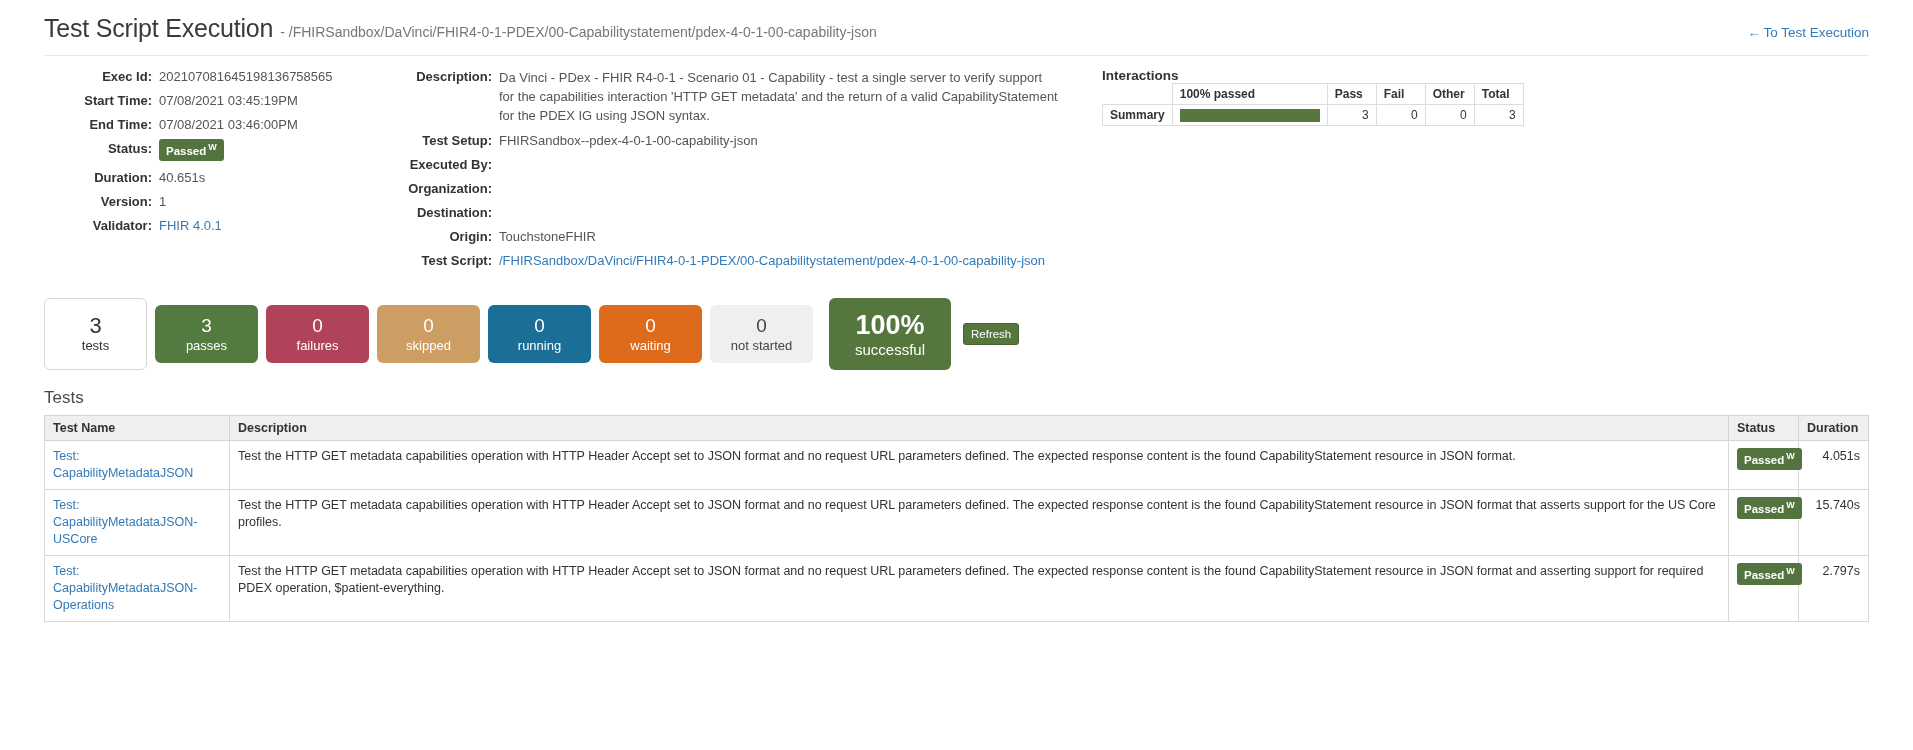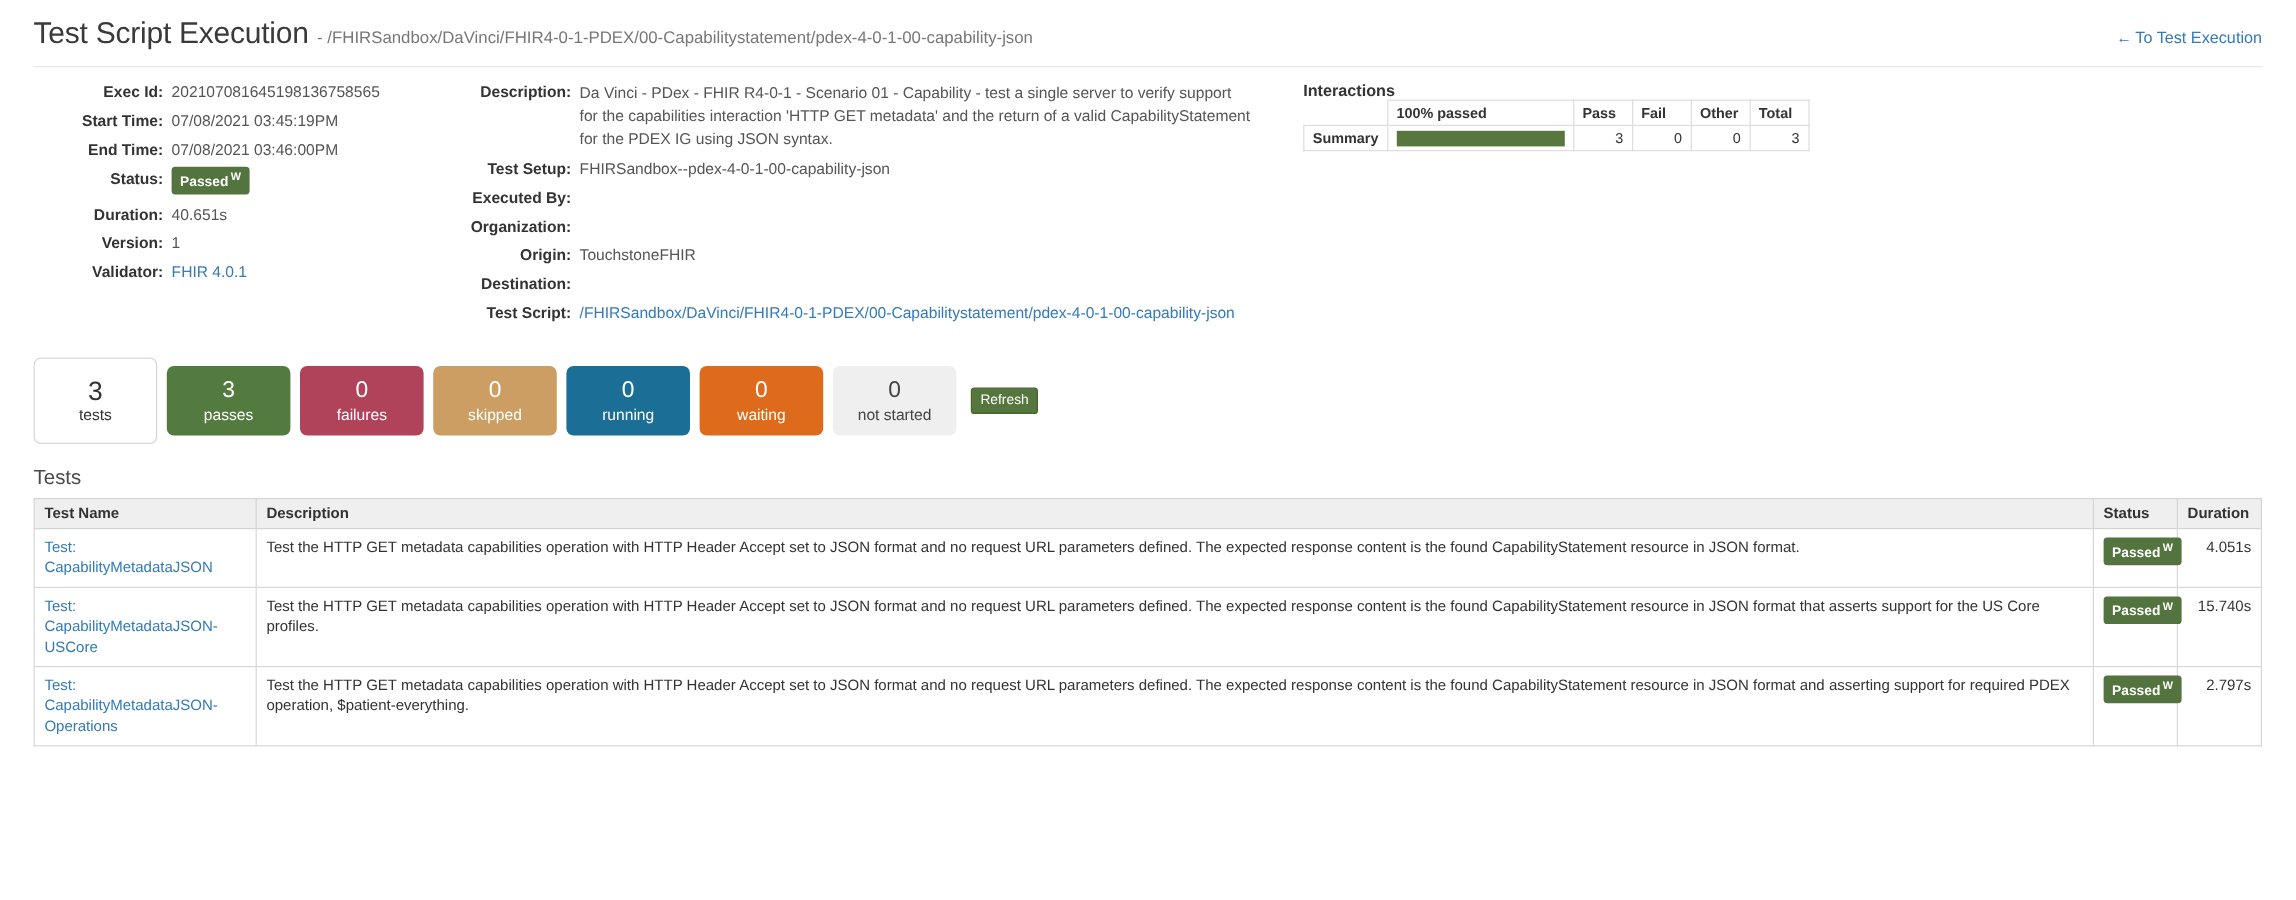--- a/index.html
+++ b/index.html
@@ -14,21 +14,21 @@
     font-family: "Liberation Sans", sans-serif;
     font-size: 13px;
     color: #333333;
     overflow: hidden;
   }
   .page {
     position: relative;
     width: 1913px;
     height: 750px;
     box-sizing: border-box;
-    padding: 0 28px;
+    padding: 0 44px;
   }
 
   
   .page-header {
     display: flex;
     align-items: baseline;
     padding-top: 14px;
     padding-bottom: 12px;
     border-bottom: 1px solid #e7e7e7;
   }
@@ -307,26 +307,26 @@
       </div>
       <div class="kv-row">
         <div class="kv-label">Executed By:</div>
         <div class="kv-value"></div>
       </div>
       <div class="kv-row">
         <div class="kv-label">Organization:</div>
         <div class="kv-value"></div>
       </div>
       <div class="kv-row">
+        <div class="kv-label">Destination:</div>
+        <div class="kv-value"></div>
+      </div>
+      <div class="kv-row">
         <div class="kv-label">Origin:</div>
         <div class="kv-value">TouchstoneFHIR</div>
-      </div>
-      <div class="kv-row">
-        <div class="kv-label">Destination:</div>
-        <div class="kv-value"></div>
       </div>
       <div class="kv-row">
         <div class="kv-label">Test Script:</div>
         <div class="kv-value link">/FHIRSandbox/DaVinci/FHIR4-0-1-PDEX/00-Capabilitystatement/pdex-4-0-1-00-capability-json</div>
       </div>
     </div>
 
     <div class="col-right">
       <div class="interactions-title">Interactions</div>
       <table class="interactions">
@@ -380,20 +380,24 @@
       <div class="lbl">running</div>
     </div>
     <div class="tile" style="background: rgb(222, 106, 28);">
       <div class="num">0</div>
       <div class="lbl">waiting</div>
     </div>
     <div class="tile notstarted" style="background: rgb(239, 239, 239);">
       <div class="num">0</div>
       <div class="lbl">not started</div>
     </div>
+    <div class="tile pct">
+      <div class="num">100%</div>
+      <div class="lbl">successful</div>
+    </div>
     <button class="refresh-btn">Refresh</button>
   </div>
 
   <div class="tests-heading">Tests</div>
   <table class="tests">
     <colgroup>
       <col class="c-name">
       <col>
       <col class="c-status">
       <col class="c-dur">

